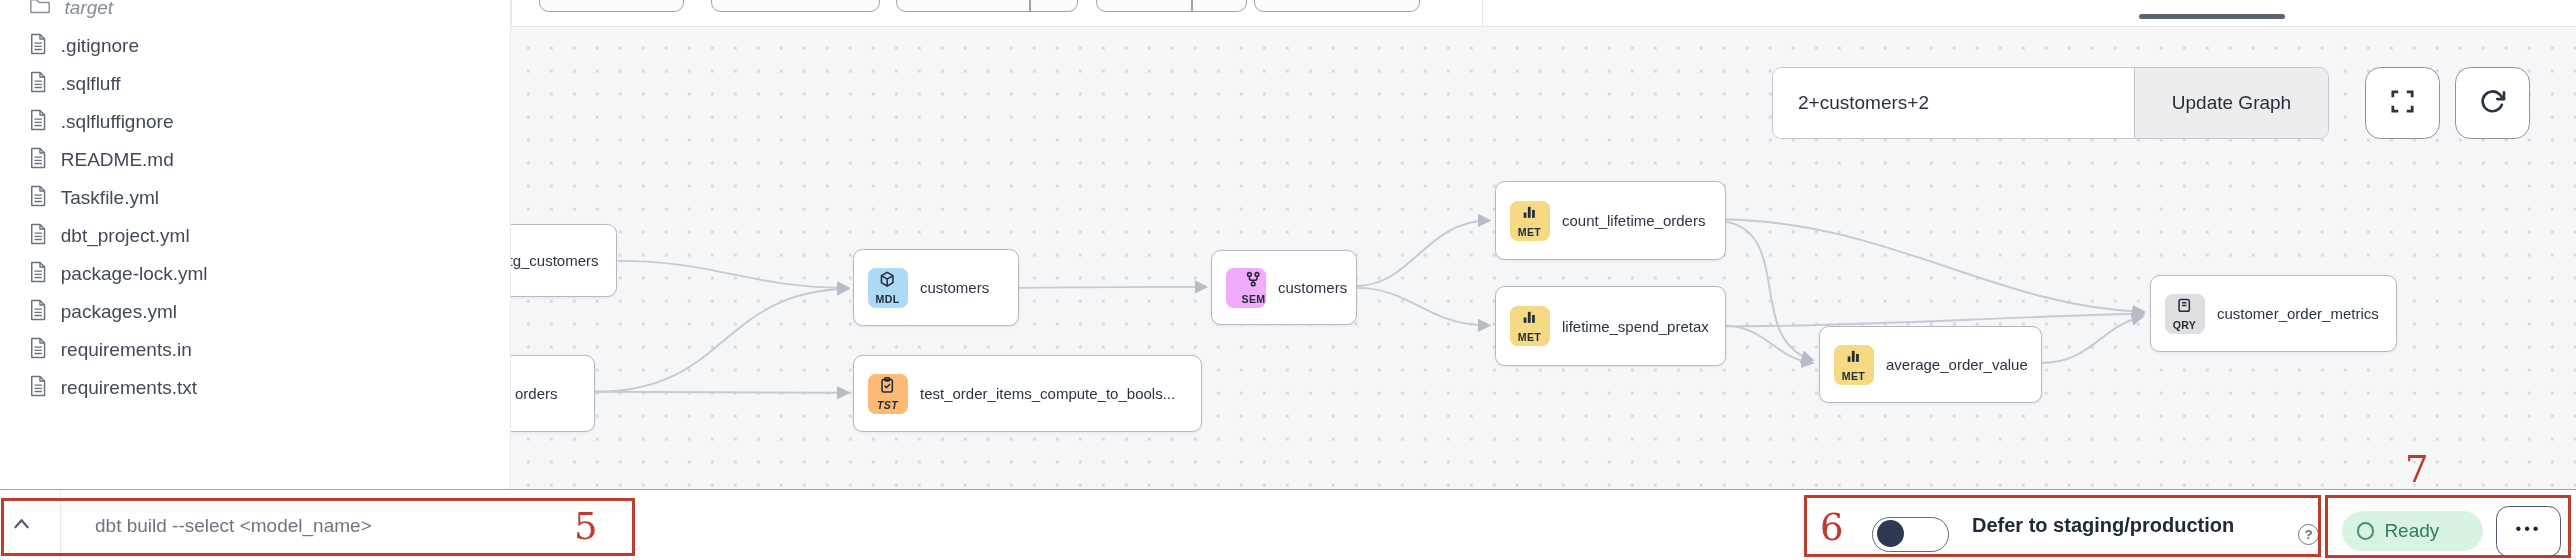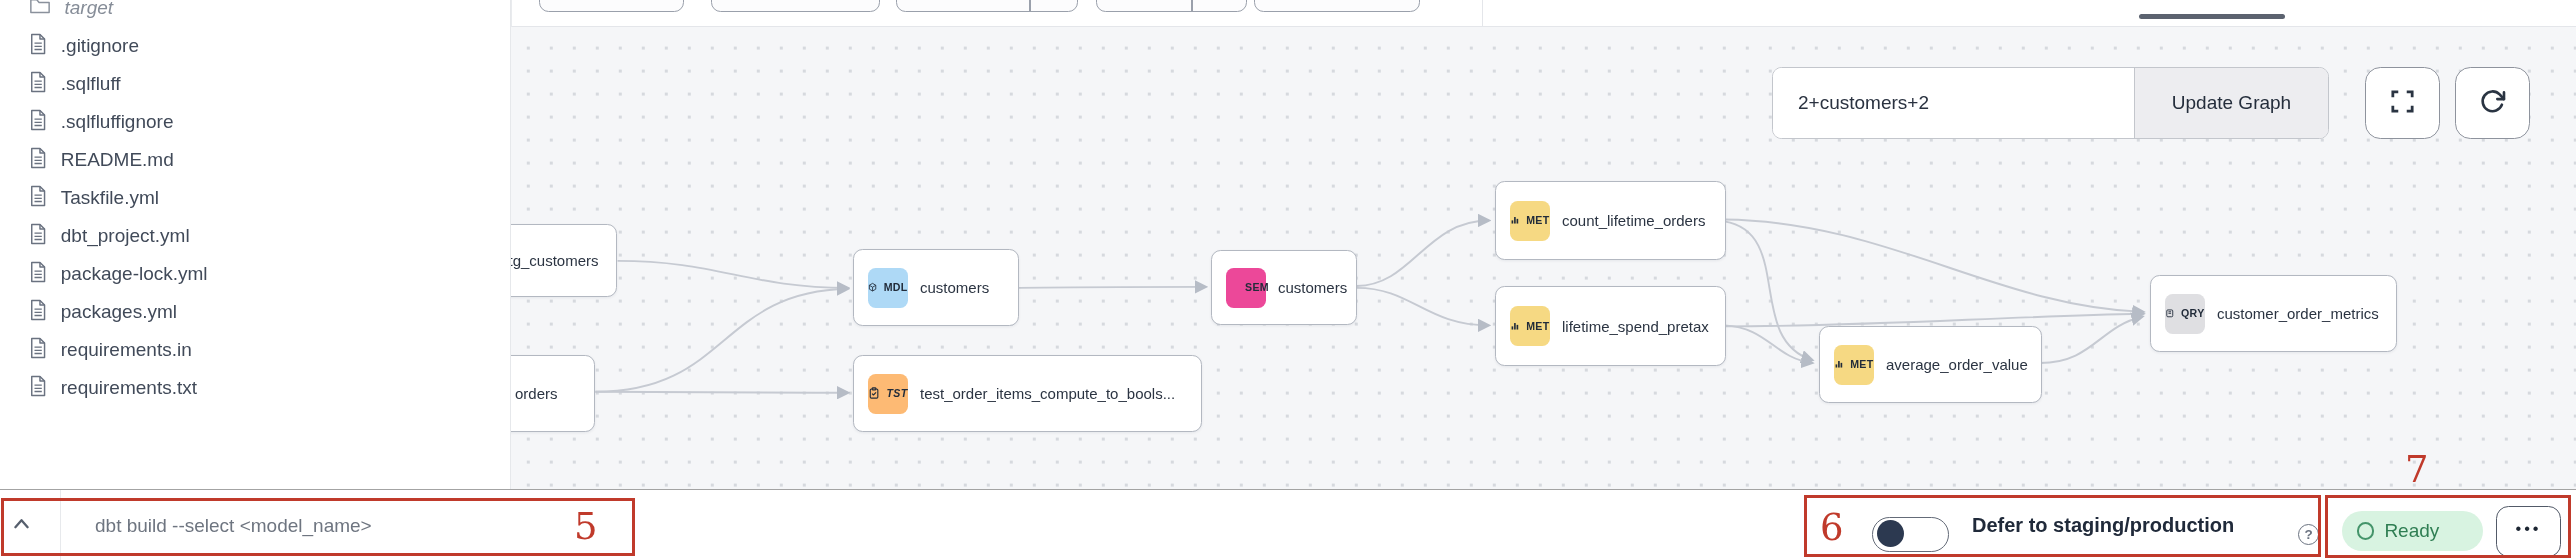--- a/index.html
+++ b/index.html
@@ -17,21 +17,21 @@
 
   .canvas{position:absolute;left:511px;top:27px;width:2065px;height:462px;background:#f5f6f8;
     background-image:radial-gradient(circle,#d6d9de 1.5px,transparent 1.7px);
     background-size:23px 23px;background-position:5.8px 9.6px;z-index:1;}
   .edges{position:absolute;left:0;top:0;width:2065px;height:462px;}
 
   .gnode{position:absolute;display:flex;align-items:center;gap:12.5px;background:#fff;
     border:1.4px solid #b3b8c1;border-radius:9.6px;box-shadow:0 1px 2.9px rgba(20,30,50,.07);
     padding:0 13.5px;white-space:nowrap;overflow:hidden;}
   .gnode .nlabel{font-size:15px;color:#2b3442;}
-  .nicon{width:40px;height:40px;border-radius:7.7px;flex:0 0 auto;display:flex;flex-direction:row;
+  .nicon{width:40px;height:40px;border-radius:7.7px;flex:0 0 auto;display:flex;flex-direction:column;
     align-items:center;justify-content:center;gap:7px;}
   .nicon svg{display:block;}
   .nicon .ntype{font-size:10.6px;font-weight:bold;color:#222c3a;line-height:10.6px;letter-spacing:0.3px;}
 
   
   .selector-group{position:absolute;left:1261px;top:40px;height:72px;display:flex;
     border:1.9px solid #c3c6cc;border-radius:9.6px;background:#fff;overflow:hidden;}
   .selector-input{width:361px;height:100%;border:none;outline:none;background:#fff;
     font-family:"Liberation Sans","DejaVu Sans",sans-serif;font-size:19px;color:#2a3240;padding:0 0 0 25px;}
   .update-btn{width:194px;height:100%;border:none;border-left:1.9px solid #c3c6cc;background:#ededf0;
@@ -134,21 +134,21 @@
             <svg width="16.4" height="16.4" viewBox="0 0 16 16" fill="none" stroke="#222c3a" stroke-width="1.5" stroke-linejoin="round">
               <rect x="3" y="2.4" width="10" height="12.2" rx="1.5"></rect>
               <rect x="5.6" y="0.8" width="4.8" height="3" rx="1"></rect>
               <polyline points="5.4 8.6 7.2 10.4 10.7 6.9"></polyline>
             </svg>
             <span class="ntype">TST</span>
           </span>
           <span class="nlabel">test_order_items_compute_to_bools...</span>
         </div>
         <div class="gnode" style="left: 700px; top: 223px; width: 146px; height: 75px;">
-          <span class="nicon" style="background: #ec4899; padding-left: 16px;">
+          <span class="nicon" style="background: #f0abfc; padding-left: 16px;">
             <svg width="16.4" height="16.4" viewBox="0 0 16 16" fill="none" stroke="#222c3a" stroke-width="1.5" stroke-linejoin="round">
               <circle cx="4.3" cy="3.4" r="1.8"></circle>
               <circle cx="11.7" cy="3.4" r="1.8"></circle>
               <circle cx="8" cy="12.7" r="1.8"></circle>
               <path d="M4.3 5.3 V7 q0 2 2 2 h3.4 q2 0 2 -2 V5.3 M8 9 v1.8"></path>
             </svg>
             <span class="ntype">SEM</span>
           </span>
           <span class="nlabel">customers</span>
         </div>

